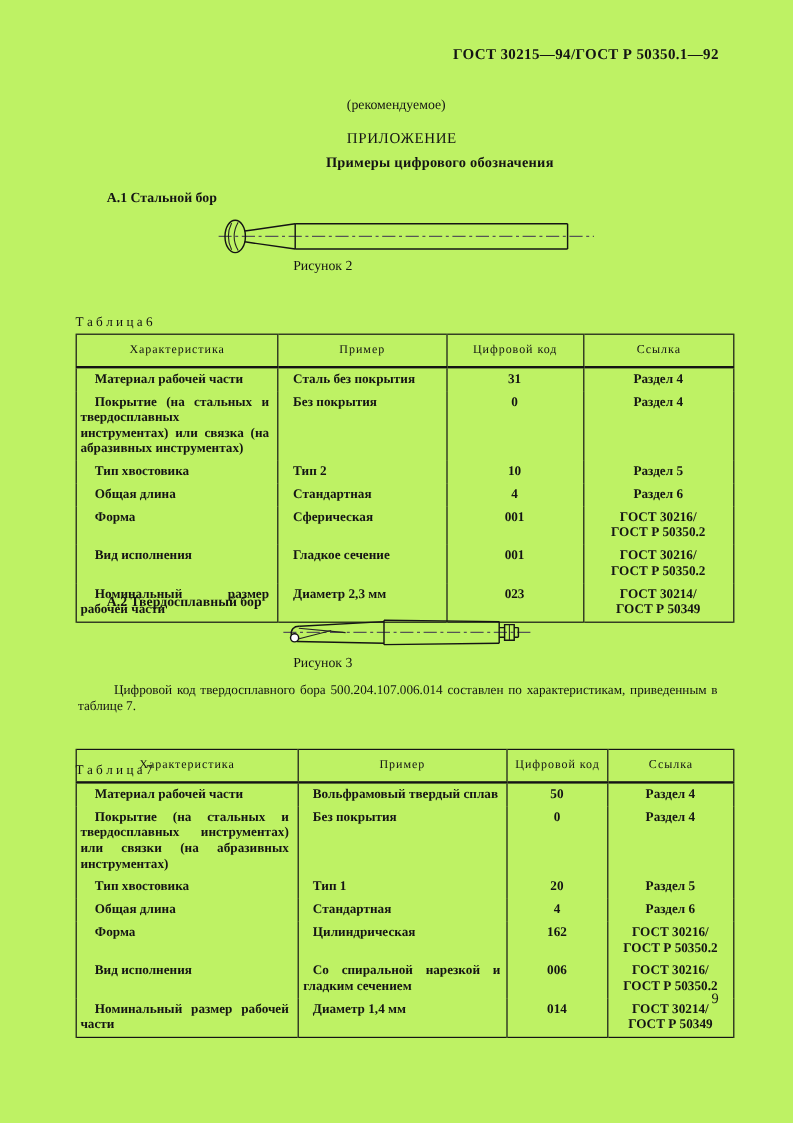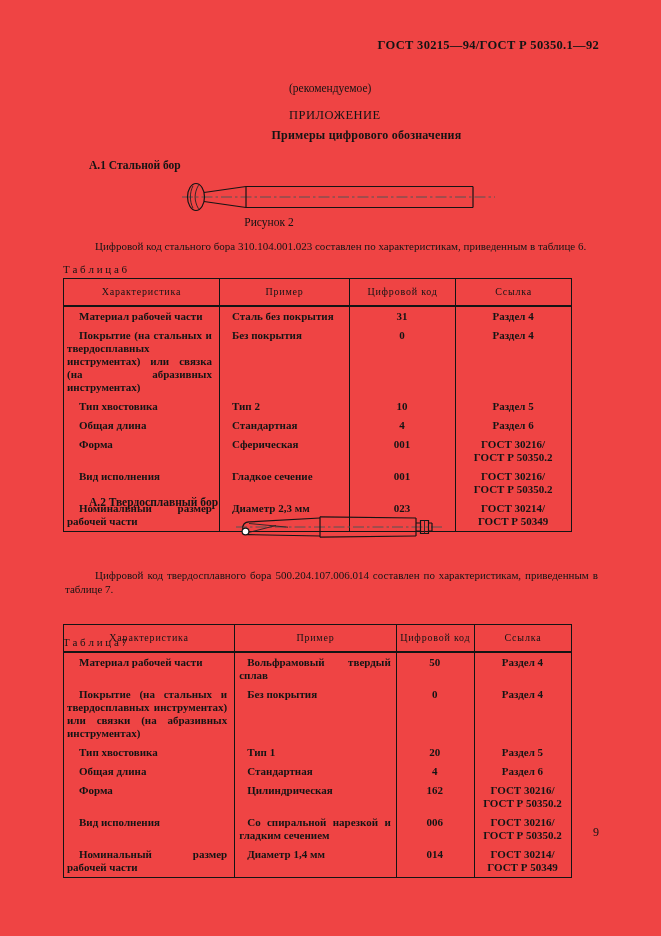--- a/index.html
+++ b/index.html
@@ -1,17 +1,17 @@
 <!DOCTYPE html>
 <html><head>
 <meta charset="utf-8">
 <style>
   html,body{margin:0;padding:0;background:#e8e8e8;}
   .page{
-    position:relative;width:661px;height:936px;background:#ef4444;
+    position:relative;width:661px;height:936px;background:#bef264;
     font-family:"Liberation Serif","DejaVu Serif",serif;color:#141414;
     overflow:hidden;margin:0 auto;
   }
   .abs{position:absolute;}
   .doc-header{top:38px;right:62px;font-weight:bold;font-size:12.5px;letter-spacing:.3px;}
   .appendix{top:68px;left:289px;font-size:12.5px;letter-spacing:.5px;margin-top:40px;}
   .appendix-sub{top:82px;left:289px;font-size:11.5px;}
   .main-title{top:128px;left:0;width:661px;text-align:center;font-weight:bold;font-size:12px;letter-spacing:.2px;margin-left:36px;}
   .sec-heading{left:89px;font-weight:bold;font-size:11.5px;}
   .h-a1{top:159px;}
@@ -22,21 +22,21 @@
   .fig-caption{left:0;width:538px;text-align:center;font-size:11.5px;}
   .cap2{top:216px;}
   .cap3{top:547px;}
   .para{left:65px;width:533px;margin:0;font-size:11px;line-height:13.5px;text-align:justify;text-indent:30px;}
   .p1{top:240px;}
   .p2{top:569px;}
   .tbl-label{left:63px;font-size:11px;}
   .l6{top:263px;}
   .l7{top:608px;margin-top:28px;}
   table.gtable{
-    left:63px;width:509px;border-collapse:collapse;table-layout:fixed;
+    left:63px;width:549px;border-collapse:collapse;table-layout:fixed;
     font-size:11px;line-height:13px;border:1.5px solid #141414;
   }
   .t6{top:278px;}
   .t7{top:624px;}
   table.gtable th,table.gtable td{
     border-left:1px solid #141414;border-right:1px solid #141414;
     vertical-align:top;
   }
   table.gtable thead th{
     border-bottom:2.5px solid #141414;font-weight:normal;font-size:10px;
@@ -80,21 +80,20 @@
     </g>
     <g>
       <path class="outline" d="M 64 5.5 H 291"></path>
       <path class="outline" d="M 64 26.5 H 291"></path>
       <path class="outline" d="M 291 5.5 V 26.5"></path>
     </g>
   </svg>
 
   <div class="abs fig-caption cap2">Рисунок 2</div>
 
-  <p class="abs para p1">Цифровой код стального бора 310.104.001.023 составлен по характеристикам, приведенным в таблице 6.</p>
 
   <div class="abs tbl-label l6">Т а б л и ц а  6</div>
   <table class="abs gtable t6">
     <colgroup>
       <col style="width:30.7%">
         <col style="width:25.6%">
         <col style="width:20.9%">
         <col style="width:22.8%">
     </colgroup>
   <thead>
@@ -175,20 +174,21 @@
       <path class="outline" d="M 180 7 V 25"></path>
     </g>
     <g>
       <path class="outline" d="M 180 12 H 184.5 M 180 20 H 184.5"></path>
       <path class="outline" d="M 184.5 9.5 H 192.5 V 22.5 H 184.5 Z"></path>
       <path class="thin" d="M 188.5 9.5 V 22.5"></path>
       <path class="outline" d="M 192.5 12 H 196 M 192.5 20 H 196 M 196 12 V 20"></path>
     </g>
   </svg>
 
+  <div class="abs fig-caption cap3">Рисунок 3</div>
 
   <p class="abs para p2">Цифровой код твердосплавного бора 500.204.107.006.014 составлен по характеристикам, приведенным в таблице 7.</p>
 
   <div class="abs tbl-label l7">Т а б л и ц а  7</div>
   <table class="abs gtable t7">
     <colgroup>
       <col style="width:33.7%">
         <col style="width:31.8%">
         <col style="width:15.4%">
         <col style="width:19.1%">

